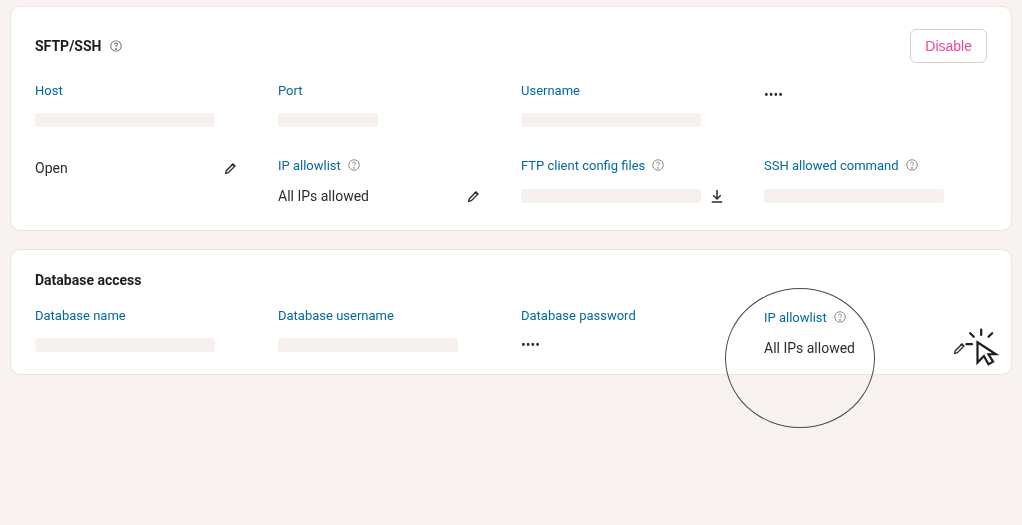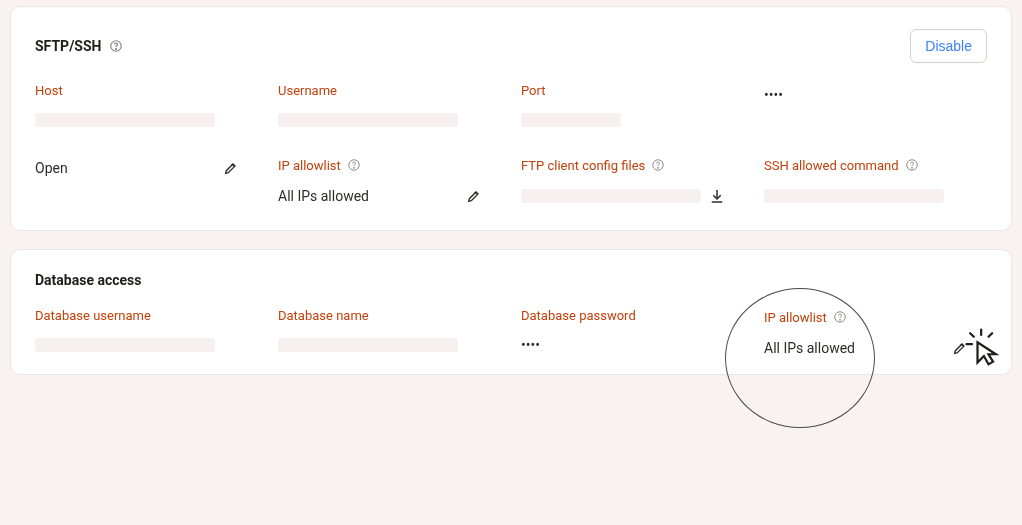--- a/index.html
+++ b/index.html
@@ -33,32 +33,32 @@
     align-items: center;
     gap: 6px;
   }
   .btn-outline {
     background: #fff;
     border: 1px solid #d6cfca;
     border-radius: 6px;
     padding: 8px 14px;
     font-size: 14px;
     font-weight: 500;
-    color: #3b82f6;
+    color: #ec4899;
     cursor: pointer;
   }
   .grid {
     display: grid;
     grid-template-columns: repeat(4, 1fr);
     column-gap: 20px;
     row-gap: 24px;
   }
   .field-label {
     font-size: 13px;
-    color: #c2410c;
+    color: #0369a1;
     display: flex;
     align-items: center;
     gap: 4px;
     margin-bottom: 10px;
   }
   .mask {
     display: inline-block;
     height: 14px;
     min-width: 100px;
     background: #f6f1ee;
@@ -130,29 +130,29 @@
 
   <div class="grid">
 
     <div>
       <div class="field-label">Host</div>
       <div class="value-row">
           <span class="mask wide"></span>
         </div>
     </div>
     <div>
+      <div class="field-label">Port</div>
+      <div class="value-row">
+          <span class="mask small"></span>
+        </div>
+    </div>
+    <div>
       <div class="field-label">Username</div>
       <div class="value-row">
           <span class="mask wide"></span>
-        </div>
-    </div>
-    <div>
-      <div class="field-label">Port</div>
-      <div class="value-row">
-          <span class="mask small"></span>
         </div>
     </div>
     <div>
       <div class="value-row">
           <span class="value-text">••••</span>
         </div>
     </div>
 
     <div>
       <div class="value-row">
@@ -227,27 +227,27 @@
   </div>
 </div>
 
 <div class="card" style="padding-bottom:14px;">
   <div class="card-header">
     <div class="card-title">Database access</div>
   </div>
 
   <div class="grid">
     <div>
+      <div class="field-label">Database name</div>
+      <div class="value-row">
+          <span class="mask wide"></span>
+        </div>
+    </div>
+    <div>
       <div class="field-label">Database username</div>
-      <div class="value-row">
-          <span class="mask wide"></span>
-        </div>
-    </div>
-    <div>
-      <div class="field-label">Database name</div>
       <div class="value-row">
           <span class="mask wide"></span>
         </div>
     </div>
     <div>
       <div class="field-label">Database password</div>
       <div class="value-row">
           <span class="value-text">••••</span>
         </div>
     </div>

